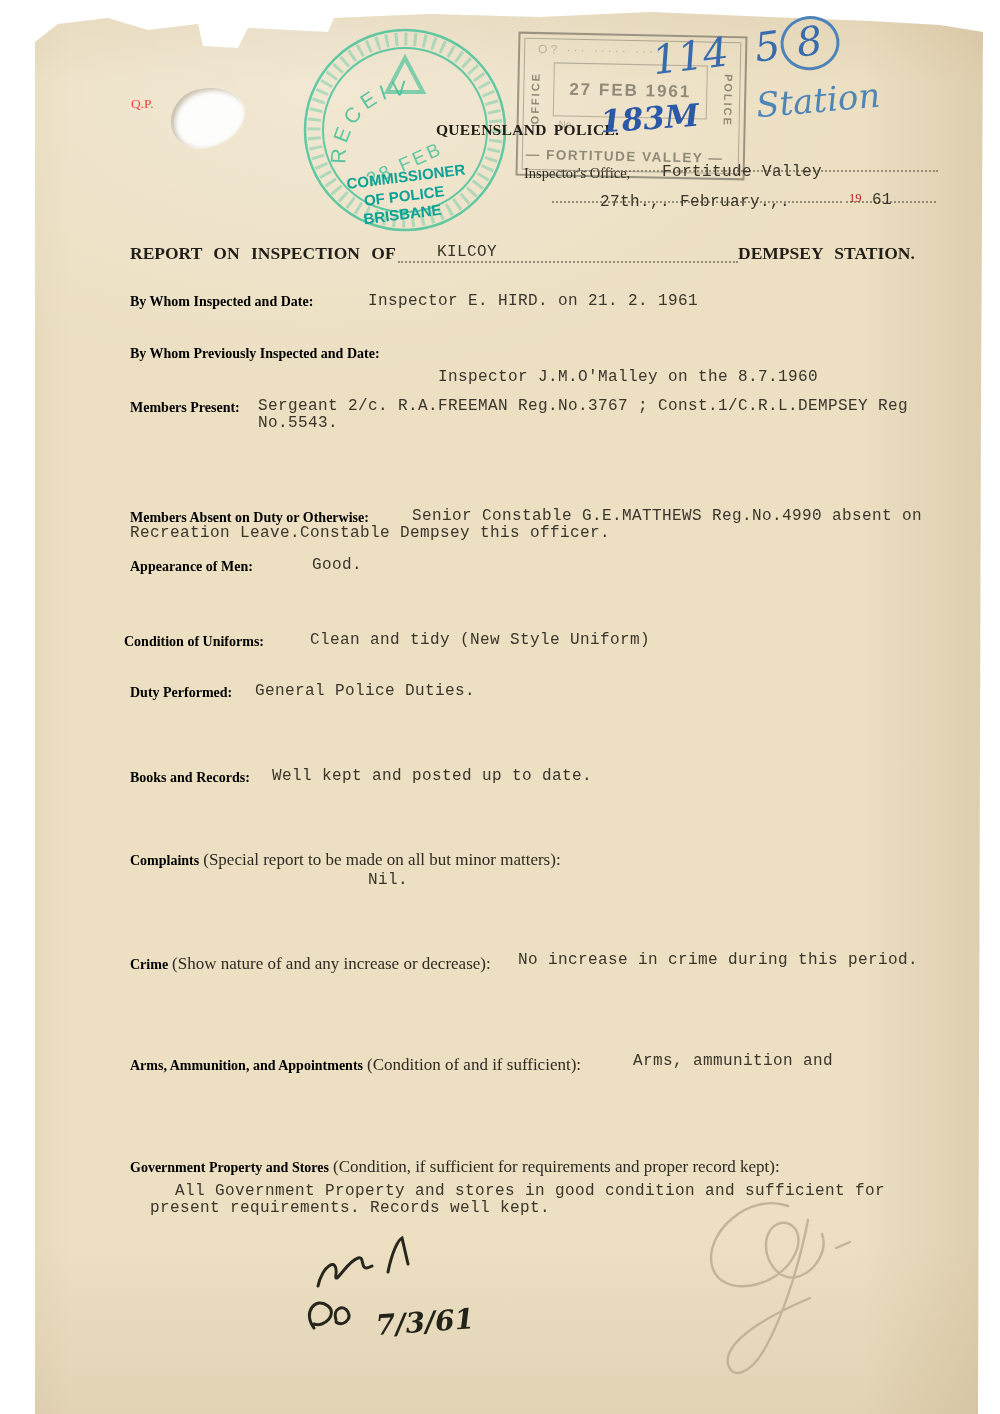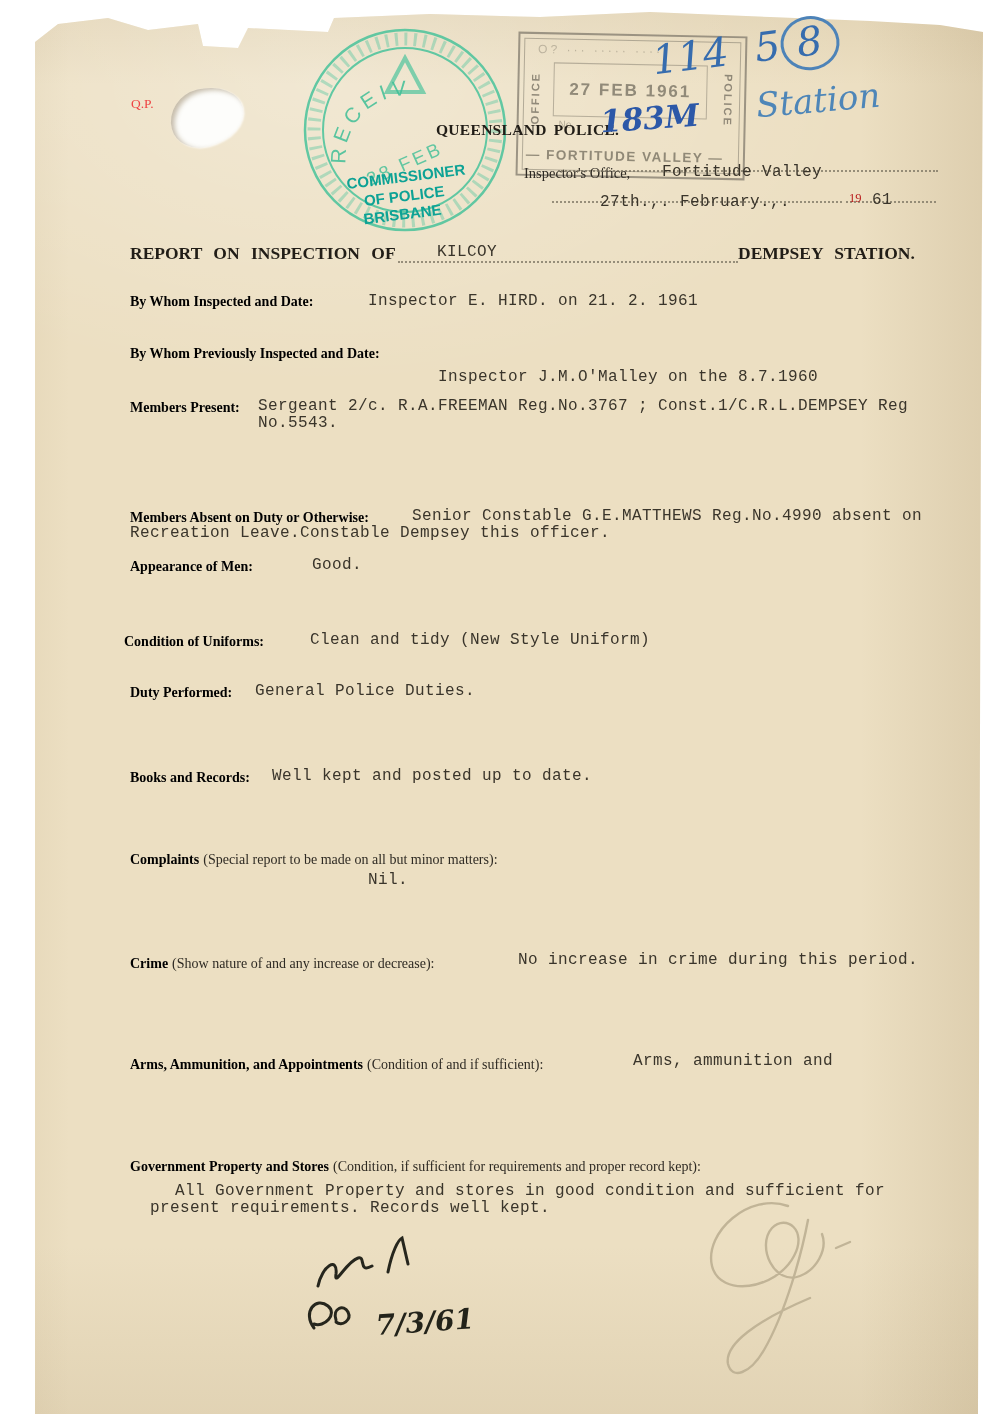--- a/index.html
+++ b/index.html
@@ -9,21 +9,21 @@
     background:
       radial-gradient(900px 500px at 32% 6%, rgba(255,255,255,.28), transparent 60%),
       linear-gradient(to right, rgba(120,90,40,.08), transparent 7%, transparent 86%, rgba(120,90,40,.14)),
       linear-gradient(to bottom, rgba(140,110,60,.10), transparent 6%, transparent 88%, rgba(120,90,40,.09)),
       #ecdfc2;
     clip-path: polygon(35px 42px, 58px 24px, 108px 18px, 148px 30px, 198px 24px, 203px 46px,
       238px 48px, 248px 28px, 328px 32px, 334px 18px, 430px 14px, 540px 17px, 650px 12px,
       770px 17px, 870px 21px, 940px 25px, 983px 32px, 981px 400px, 978px 1414px, 35px 1414px);}
   .abs{position:absolute;white-space:nowrap;}
   .lbl{font-family:"Liberation Serif", serif;font-weight:bold;font-size:14px;color:#000000;}
-  .paren{font-family:"Liberation Serif", serif;font-weight:normal;font-size:14px;color:#2e2a23;}
+  .paren{font-family:"Liberation Serif", serif;font-weight:normal;font-size:17px;color:#2e2a23;}
   .typed{font-family:"Liberation Mono","DejaVu Sans Mono",monospace;font-size:16px;
          letter-spacing:.4px;color:#3a352b;}
   .dotline{position:absolute;border-bottom:2px dotted #7a7361;height:0;opacity:.75;}
   .titlefont{font-family:"Liberation Serif", serif;font-weight:bold;font-size:17.5px;
              color:#211d17;word-spacing:7px;}
   .hole{position:absolute;background:#fdfdfb;
         box-shadow: inset 3px 3px 5px rgba(110,85,40,.38), 1px 1px 2px rgba(255,255,255,.8);}
   .bluehw{font-family:"DejaVu Serif", serif;font-style:italic;color:#366cae;}
   .circle8{display:inline-block;border:3px solid #4d83b8;border-radius:50%;
            padding:2px 14px 6px 14px;line-height:1;}

